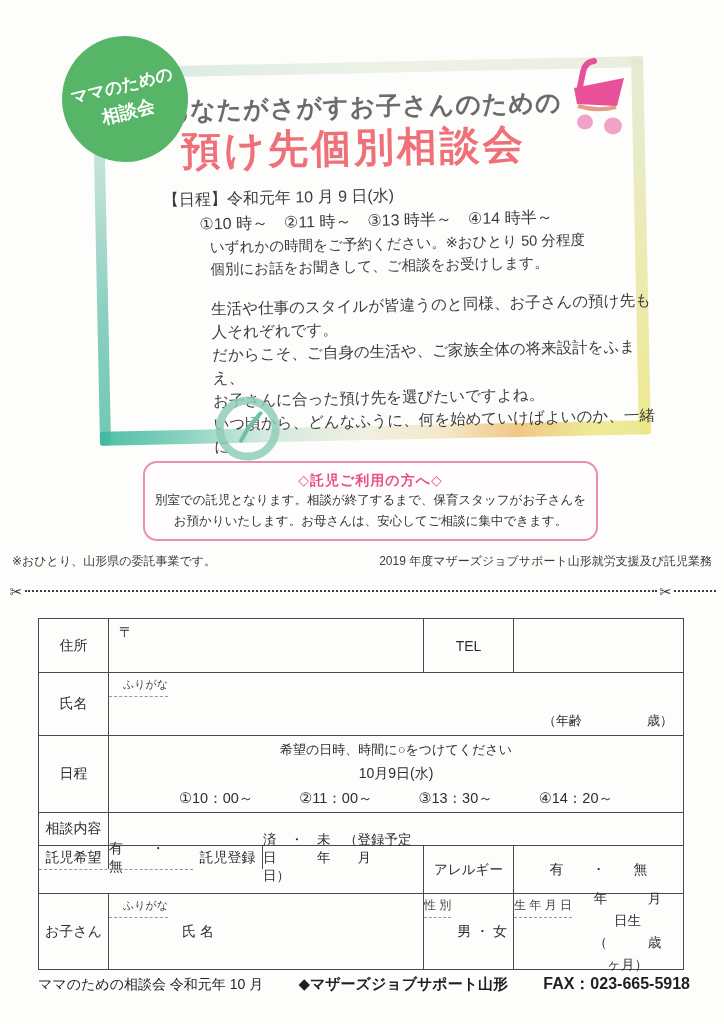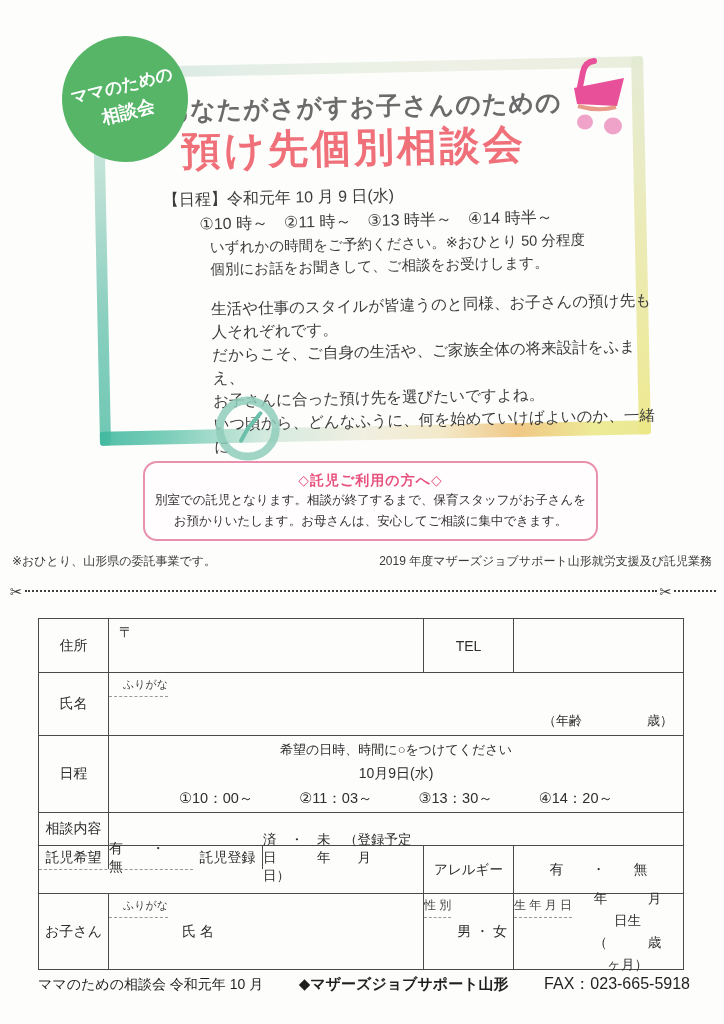--- a/index.html
+++ b/index.html
@@ -81,21 +81,21 @@
                justify-content:center; gap:6px; }
   .sched-opts { display:flex; gap:46px; font-size:14.5px; }
   .sub24 { height:24px; display:flex; align-items:center; }
   .birth-lines { line-height:22px; text-align:center; font-size:13.5px;align-items:center; }
 
   
   .bottom-footer { position:absolute; left:38px; right:34px; top:974px;
      display:flex; justify-content:space-between; align-items:baseline; color:#1f1f1f; }
   .bottom-footer .bf-left   { font-size:14px; }
   .bottom-footer .bf-center { font-size:15px; font-weight:bold;text-align:right; }
-  .bottom-footer .bf-right  { font-size:16px; font-weight:normal; }
+  .bottom-footer .bf-right  { font-size:16px; font-weight:bold; }
 </style>
 </head>
 <body>
 
 <div class="page">
 
   <div class="flyer">
     <div class="stroke top"></div>
     <div class="stroke left"></div>
     <div class="stroke bottom"></div>
@@ -179,21 +179,21 @@
       </div>
     </div>
 
     <div class="frow" style="height:77px">
       <div class="w-label center cell-r">日程</div>
       <div class="sched-col">
         <div style="font-size:13px">希望の日時、時間に○をつけてください</div>
         <div style="font-size:14px">10月9日(水)</div>
         <div class="sched-opts">
           <span>①10：00～</span>
-          <span>②11：03～</span>
+          <span>②11：00～</span>
           <span>③13：30～</span>
           <span>④14：20～</span>
         </div>
       </div>
     </div>
 
     <div class="frow" style="height:33px">
       <div class="w-label center cell-r">相談内容</div>
       <div class="flex1"></div>
     </div>

